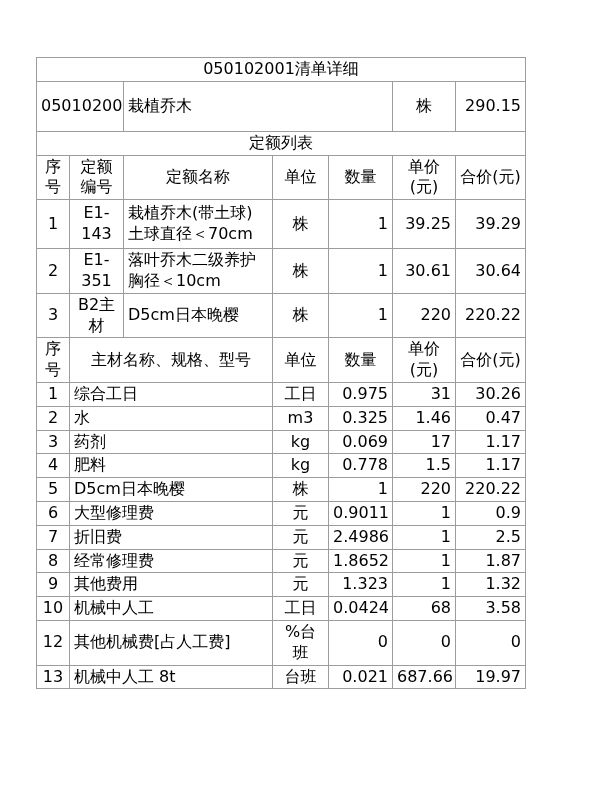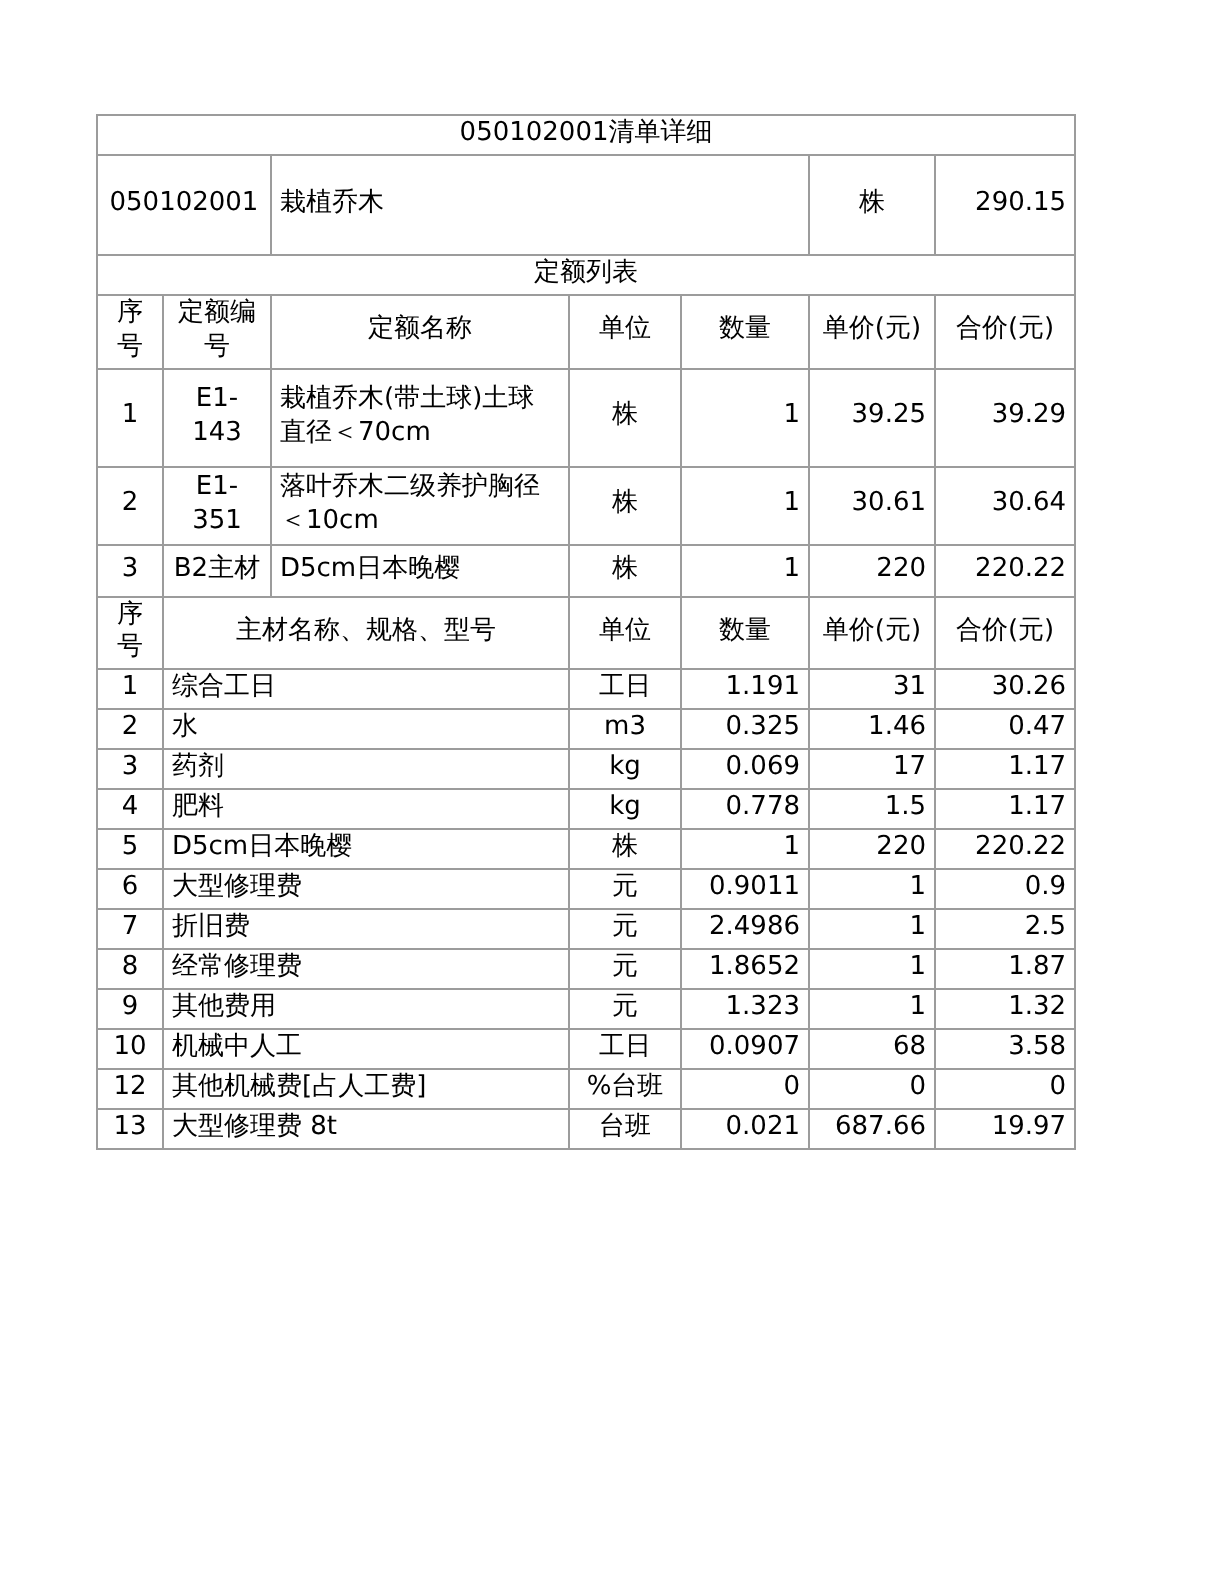--- a/index.html
+++ b/index.html
@@ -10,26 +10,26 @@
   .sheet {
     position: relative;
     width: 612px;
     height: 792px;
     background: #ffffff;
     font-family: "DejaVu Sans", sans-serif;
     color: #000000;
   }
   table.detail {
     position: absolute;
-    left: 48px;
+    left: 36px;
     top: 57px;
     width: 489px;
     border-collapse: collapse;
     table-layout: fixed;
-    font-size: 13px;
+    font-size: 16px;
     line-height: 1.3;
   }
   table.detail td {
     border: 1px solid #9c9c9c;
     padding: 1px 4px;
     overflow: hidden;
     vertical-align: middle;
     background: #ffffff;
   }
   td.c { text-align: center; }
@@ -119,21 +119,21 @@
         <td class="c">单价(元)</td>
         <td class="c">合价(元)</td>
       </tr>
     </tbody>
 
     <tbody id="material-rows">
         <tr class="h20">
     <td class="c">1</td>
     <td colspan="2" class="l">综合工日</td>
     <td class="c">工日</td>
-    <td class="r">1.191</td>
+    <td class="r">0.975</td>
     <td class="r">31</td>
     <td class="r">30.26</td>
   </tr>
         <tr class="h20">
     <td class="c">2</td>
     <td colspan="2" class="l">水</td>
     <td class="c">m3</td>
     <td class="r">0.325</td>
     <td class="r">1.46</td>
     <td class="r">0.47</td>
@@ -191,35 +191,35 @@
     <td colspan="2" class="l">其他费用</td>
     <td class="c">元</td>
     <td class="r">1.323</td>
     <td class="r">1</td>
     <td class="r">1.32</td>
   </tr>
         <tr class="h20">
     <td class="c">10</td>
     <td colspan="2" class="l">机械中人工</td>
     <td class="c">工日</td>
-    <td class="r">0.0907</td>
+    <td class="r">0.0424</td>
     <td class="r">68</td>
     <td class="r">3.58</td>
   </tr>
         <tr class="h20">
     <td class="c">12</td>
     <td colspan="2" class="l">其他机械费[占人工费]</td>
     <td class="c">%台班</td>
     <td class="r">0</td>
     <td class="r">0</td>
     <td class="r">0</td>
   </tr>
         <tr class="h20">
     <td class="c">13</td>
-    <td colspan="2" class="l">大型修理费 8t</td>
+    <td colspan="2" class="l">机械中人工 8t</td>
     <td class="c">台班</td>
     <td class="r">0.021</td>
     <td class="r">687.66</td>
     <td class="r">19.97</td>
   </tr>
       </tbody>
   </table>
 </div>
 
 </body></html>

